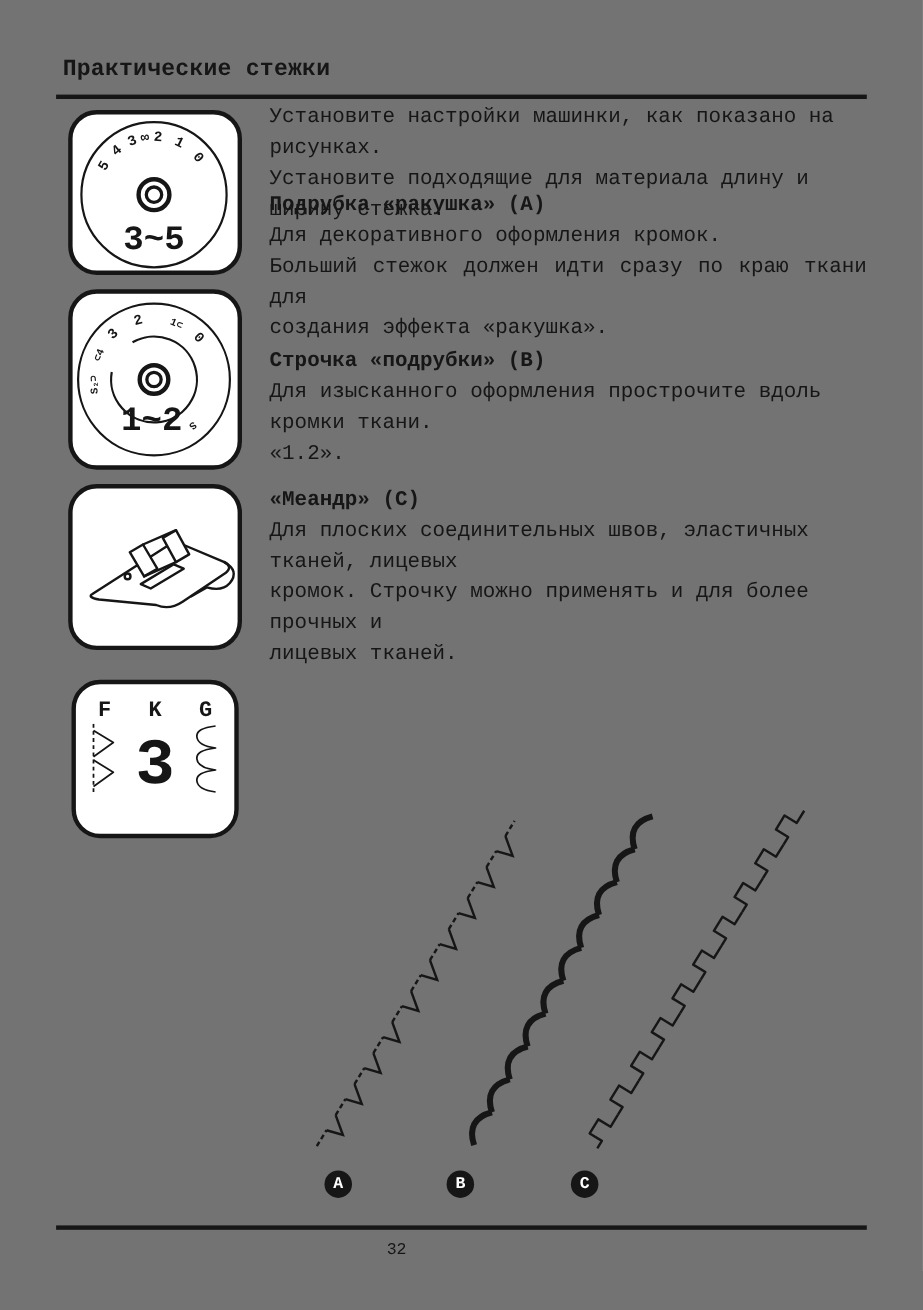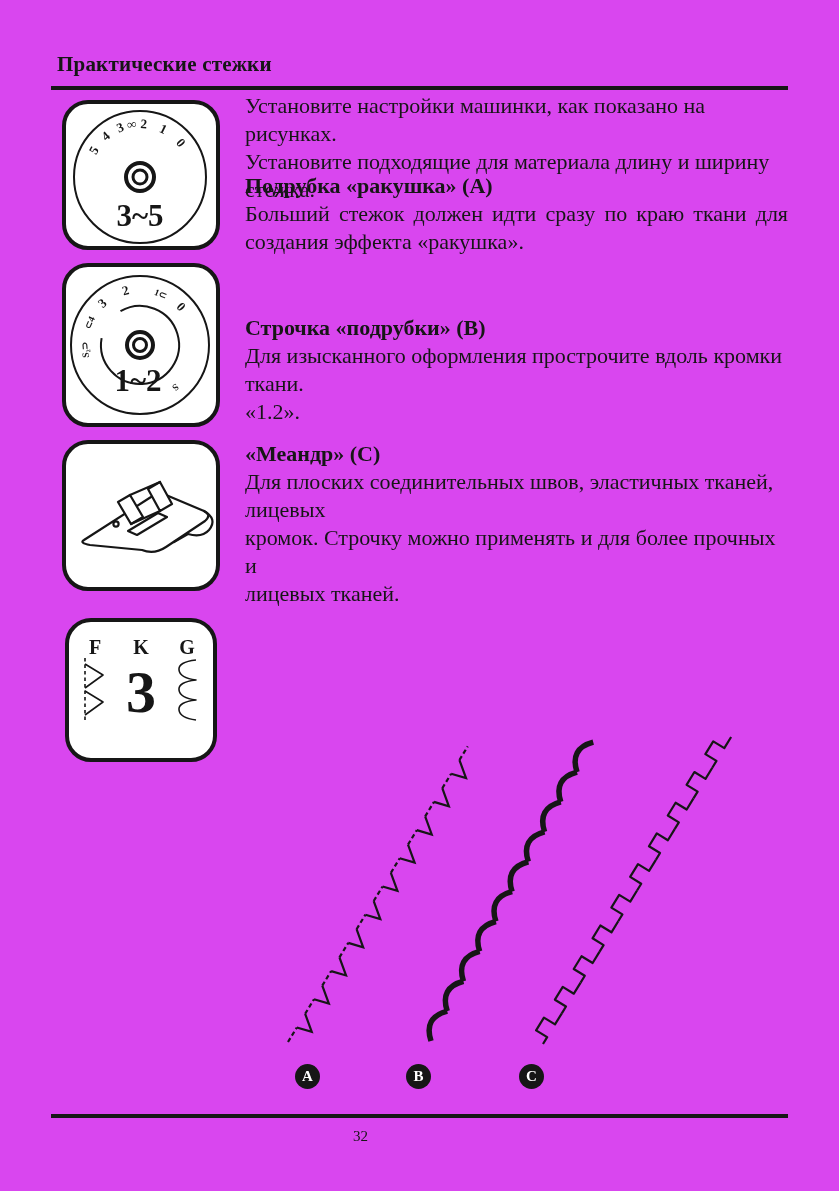--- a/index.html
+++ b/index.html
@@ -1,19 +1,19 @@
 <!DOCTYPE html>
 <html><head>
 <meta charset="utf-8">
 <style>
   html,body{margin:0;padding:0;}
   body{width:839px;height:1191px;background:#f6f6f4;}
   .page{
-    position:relative;width:839px;height:1191px;background:#d946ef;
-    font-family:Liberation Serif, serif;color:#161616;
+    position:relative;width:839px;height:1191px;background:#737373;
+    font-family:Liberation Mono, monospace;color:#161616;
     overflow:hidden;
   }
   .page-title{
     position:absolute;left:57px;top:52px;font-size:21px;font-weight:700;letter-spacing:.2px;
   }
   .title-rule{position:absolute;left:51px;top:86px;width:737px;height:4px;background:#161616;}
   .footer-rule{position:absolute;left:51px;top:1114px;width:737px;height:4px;background:#161616;}
   .page-number{position:absolute;left:0;top:1128px;width:721px;text-align:center;font-size:15px;}
 
   
@@ -28,21 +28,21 @@
 
   .frame svg{display:block;}
   .stroke{stroke:#161616;fill:none;}
 
   
   #box-selector .cols{display:flex;justify-content:center;gap:16px;margin-top:14px;}
   #box-selector .col{display:flex;flex-direction:column;align-items:center;width:30px;}
   #box-selector .letter{font-size:20px;font-weight:700;line-height:22px;}
 
   
-  .textcol{position:absolute;left:245px;width:543px;font-size:22px;line-height:28px;}
+  .textcol{position:absolute;left:245px;width:543px;font-size:19px;line-height:28px;}
   #intro{top:92px;}
   #section-a{top:172px;}
   #section-b{top:314px;}
   #section-c{top:440px;}
   .sec-heading{font-weight:700;}
   .just{text-align:justify;text-align-last:justify;}
 
   
   #stitch-diagram{position:absolute;left:0;top:0;width:839px;height:1191px;pointer-events:none;}
   .badge{
@@ -143,20 +143,21 @@
     </div>
   </div>
 
   <div class="textcol" id="intro">
     <div>Установите настройки машинки, как показано на рисунках.</div>
     <div>Установите подходящие для материала длину и ширину стежка.</div>
   </div>
 
   <div class="textcol" id="section-a">
     <div class="sec-heading">Подрубка «ракушка» (A)</div>
+    <div>Для декоративного оформления кромок.</div>
     <div class="just">Больший стежок должен идти сразу по краю ткани для</div>
     <div>создания эффекта «ракушка».</div>
   </div>
 
   <div class="textcol" id="section-b">
     <div class="sec-heading">Строчка «подрубки» (B)</div>
     <div>Для изысканного оформления  прострочите вдоль кромки ткани.</div>
     <div>«1.2».</div>
   </div>
 

